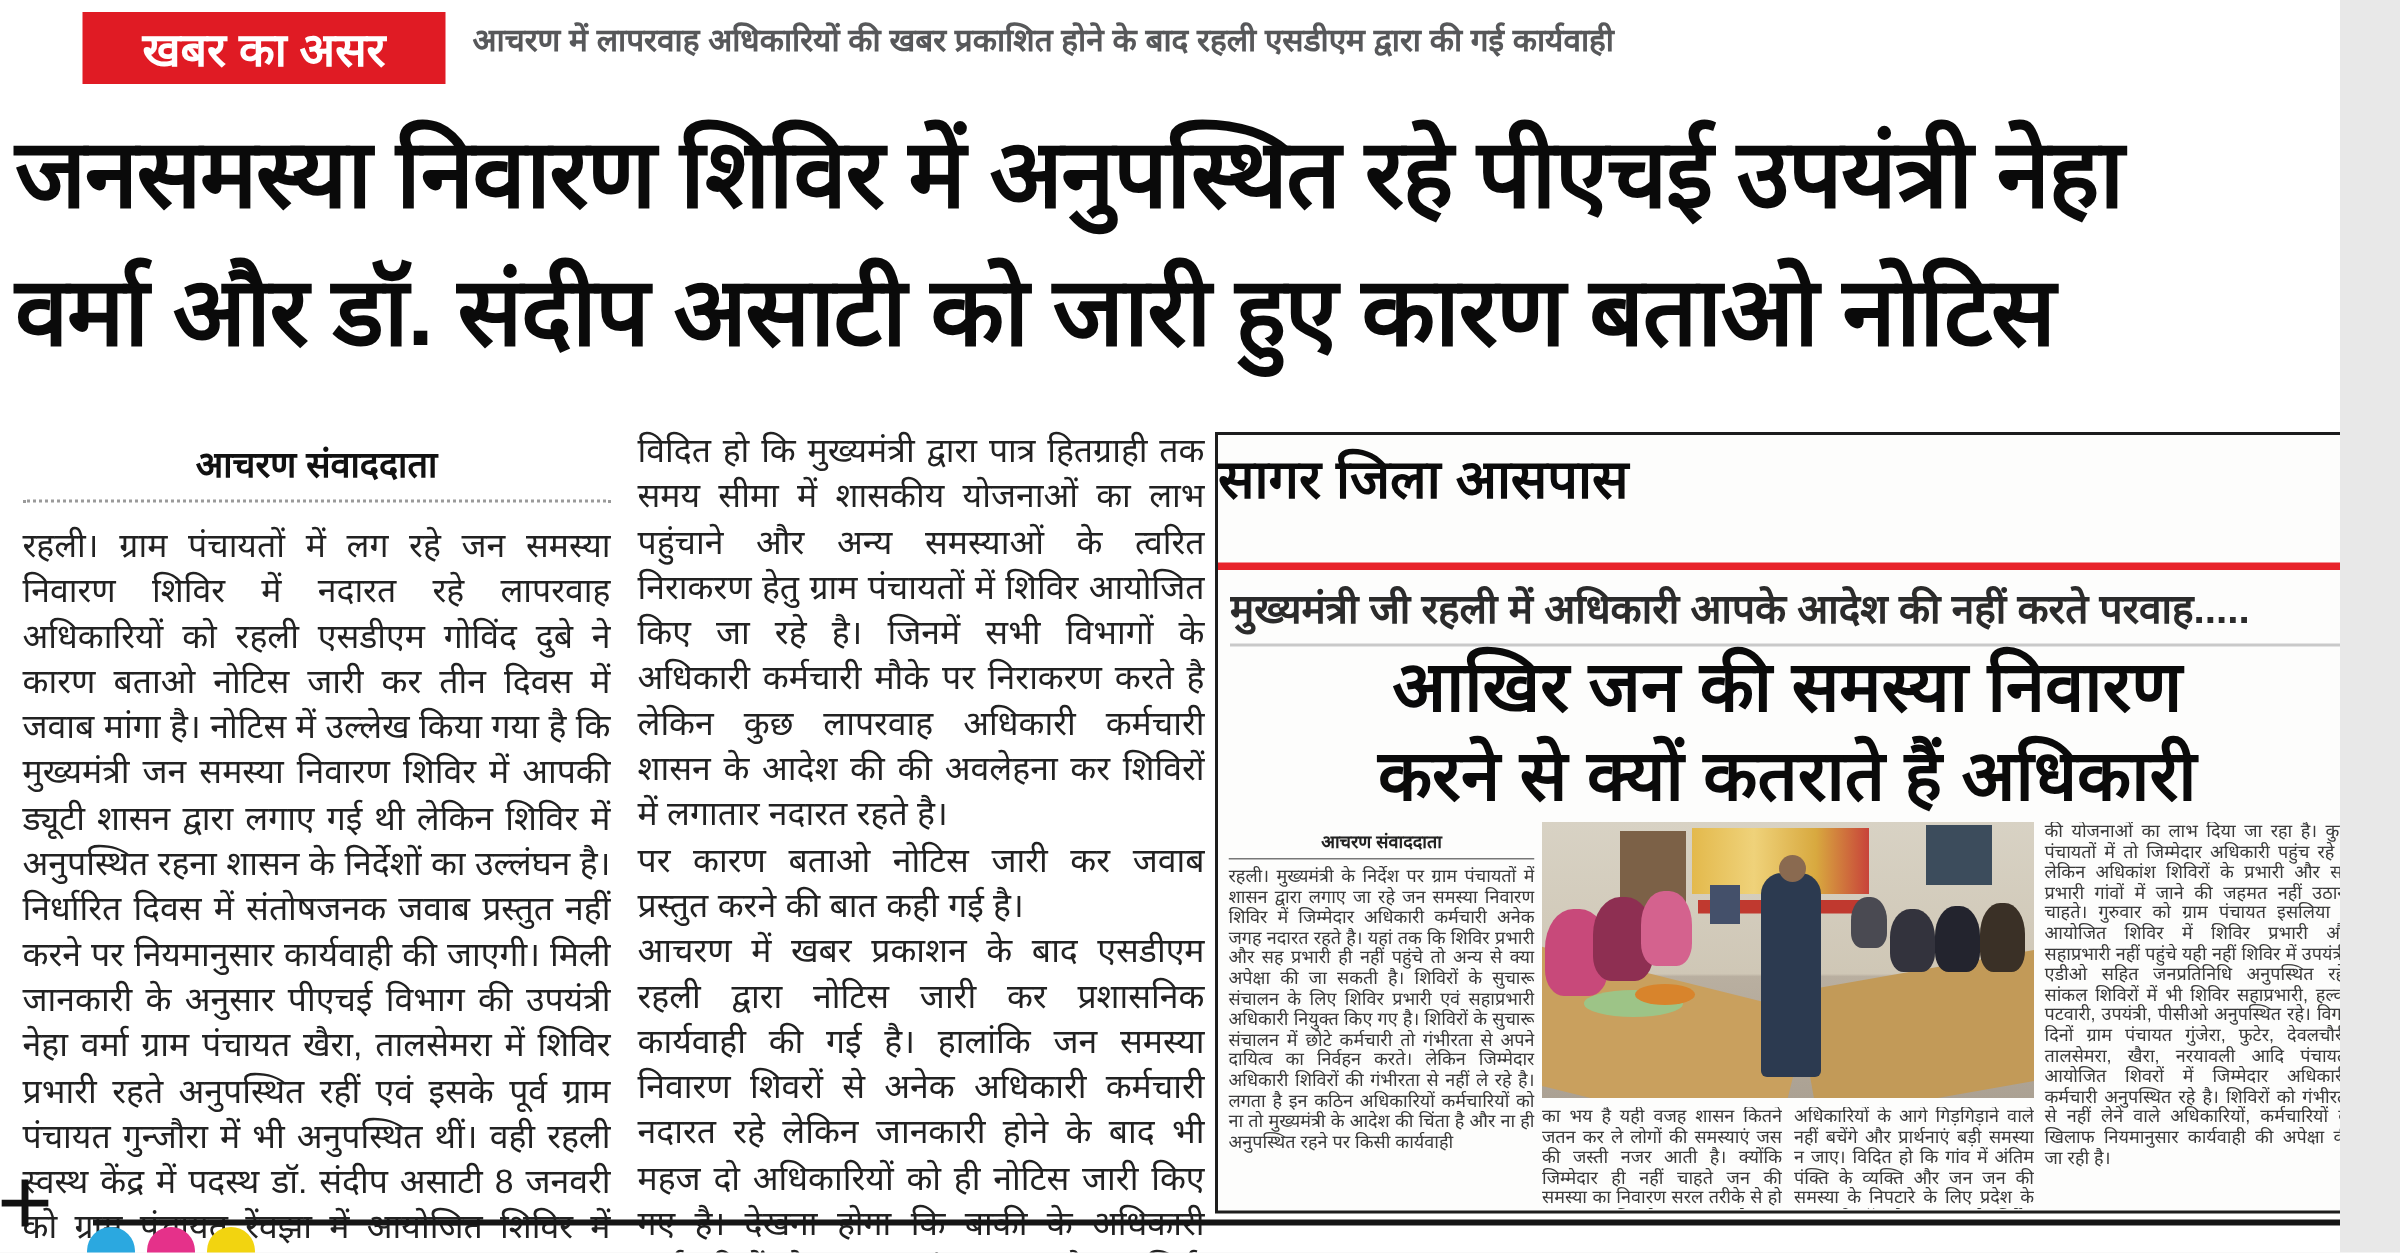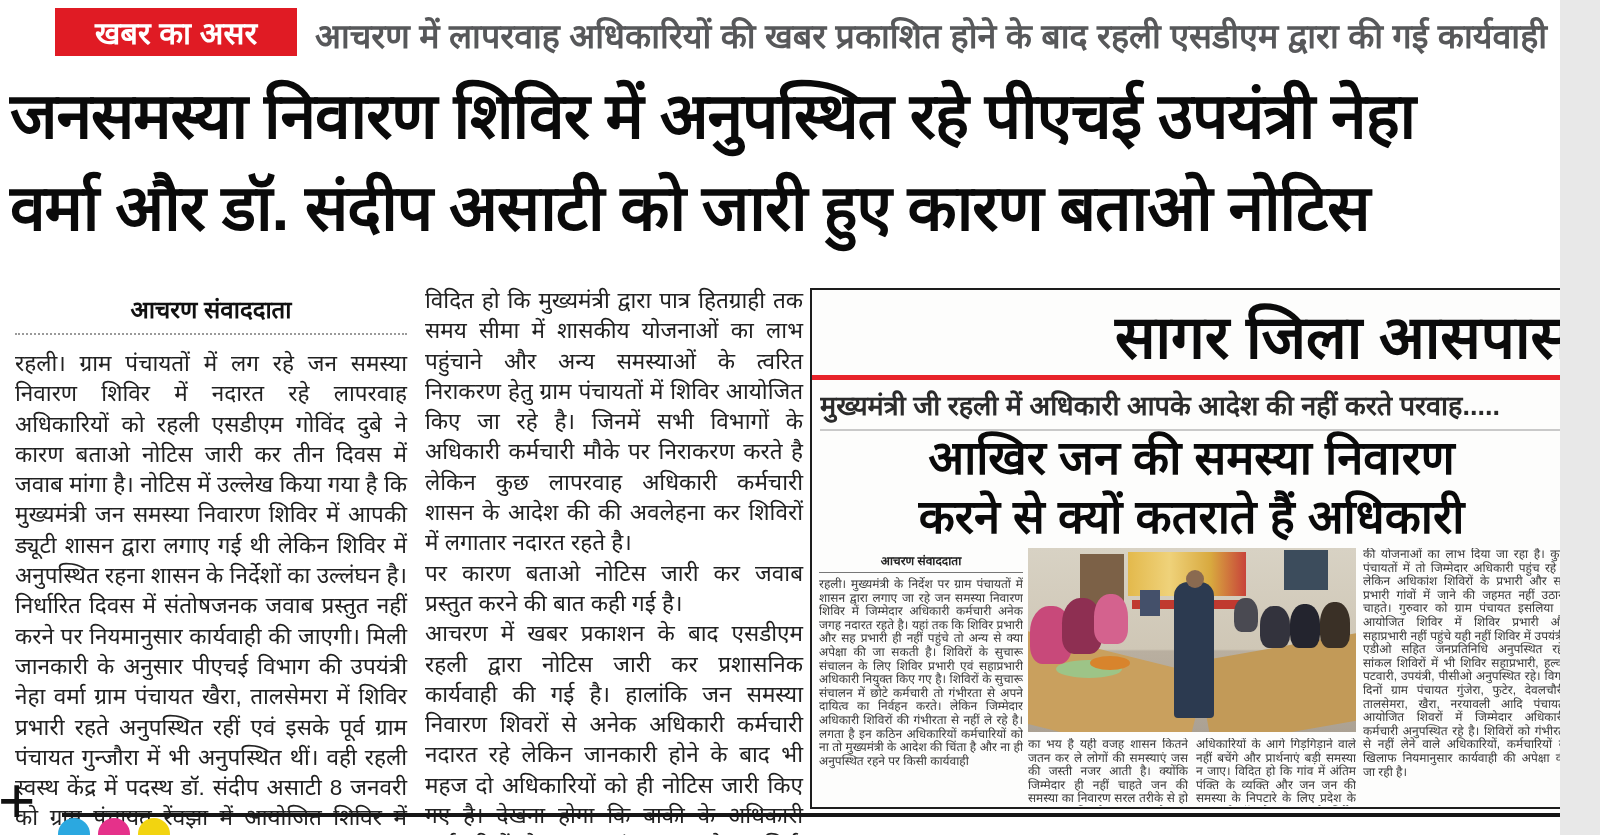--- a/index.html
+++ b/index.html
@@ -3,42 +3,42 @@
 <meta charset="utf-8">
 <style>
   * { margin:0; padding:0; box-sizing:border-box; }
   body { background:#e8e8e8; font-family:"Liberation Sans","DejaVu Sans",sans-serif; }
   .page { position:relative; width:1560px; height:835px; background:#ffffff; overflow:hidden; color:#1a1a1a; }
 
   
   .badge { position:absolute; left:55px; top:8px; width:242px; height:48px;
            background:#e01b24; color:#fff; font-size:31px; font-weight:bold;
            display:flex; align-items:center; justify-content:center; }
-  .kicker { position:absolute; left:315px; top:12px; width:1240px; font-size:34px;
+  .kicker { position:absolute; left:315px; top:12px; width:1240px; font-size:21px;
             font-weight:bold; color:#57585a; white-space:nowrap; overflow:hidden; }
 
   
   .headline { position:absolute; left:10px; top:70px; width:1562px; font-size:64px;
               line-height:92px; font-weight:900; color:#0a0a0a; letter-spacing:-1px; }
 
   
   .byline { font-weight:bold; font-size:24px; text-align:center; color:#111; }
   .byline-rule { border-bottom:2px dotted #9a9a9a; margin-top:8px; }
   .bodytext { font-size:22.5px; line-height:30.3px; text-align:justify; color:#222; }
   .lead { font-weight:normal; }
   .col-left  { position:absolute; left:15px;  top:292px; width:392px; }
   .col-left .bodytext { margin-top:14px; }
   .col-mid   { position:absolute; left:425px; top:286px; width:378px; }
   .col-mid p { margin:0; }
 
   
   .clipping { position:absolute; left:810px; top:288px; width:763px; height:521px;
               border:2px solid #1d1d1d; background:#fdfdfc; }
-  .clip-masthead { position:absolute; left:0; top:4px; width:100%; text-align:right;
-                   font-size:60px; font-weight:900; color:#0b0b0b; }
+  .clip-masthead { position:absolute; left:0; top:4px; width:100%; text-align:left;
+                   font-size:36px; font-weight:900; color:#0b0b0b; }
   .clip-redrule { position:absolute; left:0; top:85px; width:100%; height:5px; }
   .clip-subhead { position:absolute; left:8px; top:96px; width:745px; font-size:27px;
                   font-weight:bold; color:#2b2b2b; border-bottom:2px solid #c9c9c9;
                   padding-bottom:6px; white-space:nowrap; overflow:hidden; }
   .clip-headline { position:absolute; left:0; top:138px; width:100%; text-align:center;
                    font-size:47px; line-height:59px; font-weight:900; color:#0a0a0a; }
   .clip-byline { font-size:12px; font-weight:bold; text-align:center; color:#222;
                  border-bottom:1px solid #777; padding-bottom:3px; margin-bottom:5px; }
   .tinytext { font-size:12px; line-height:13.6px; text-align:justify; color:#3a3a3a; }
   .clip-colA { position:absolute; left:7px;  top:262px; width:204px; height:252px; overflow:hidden; }

